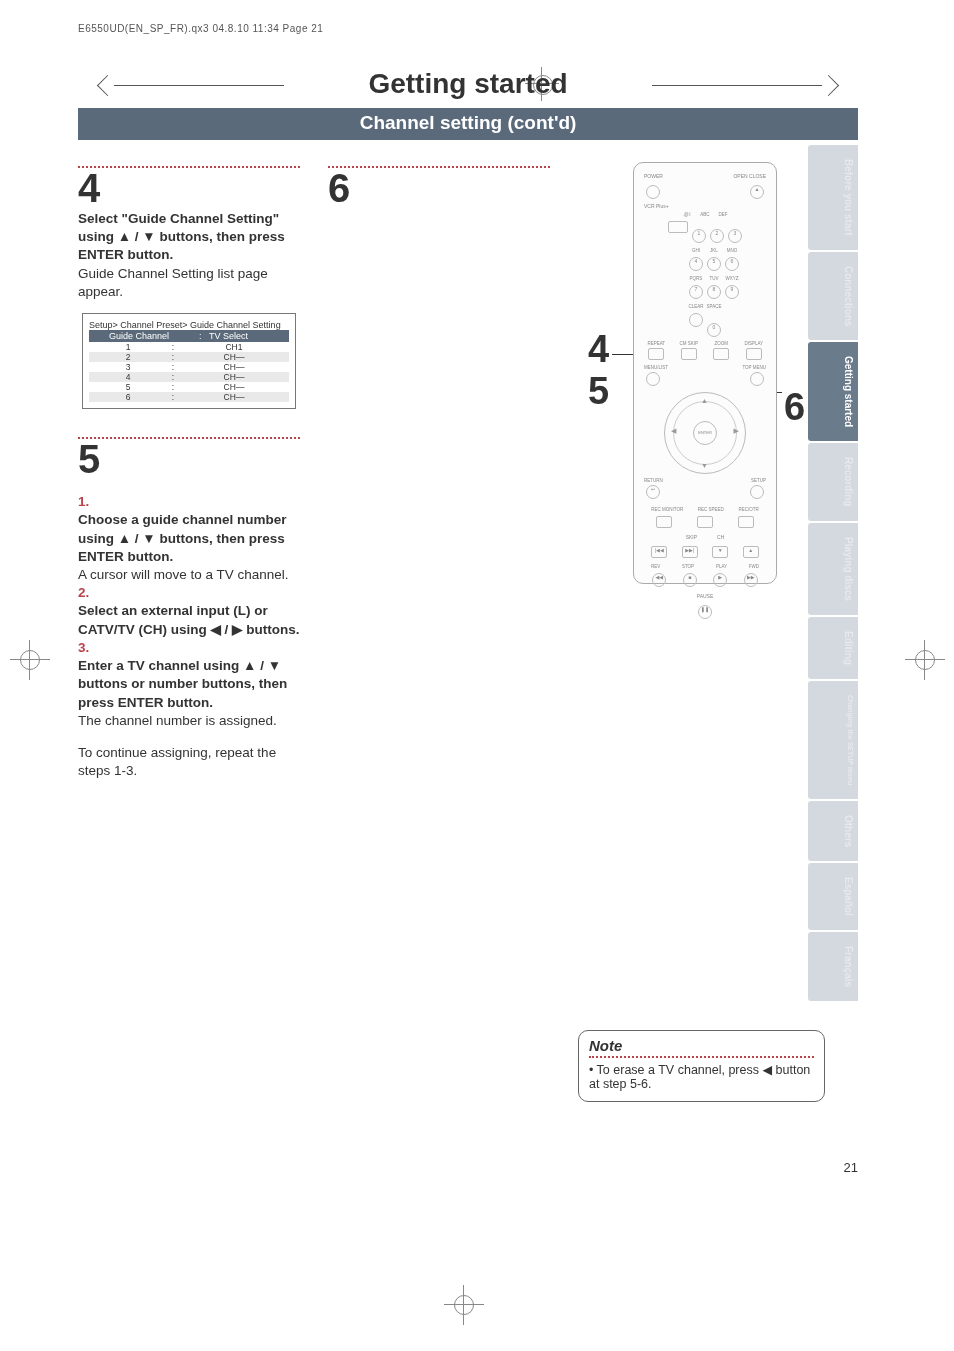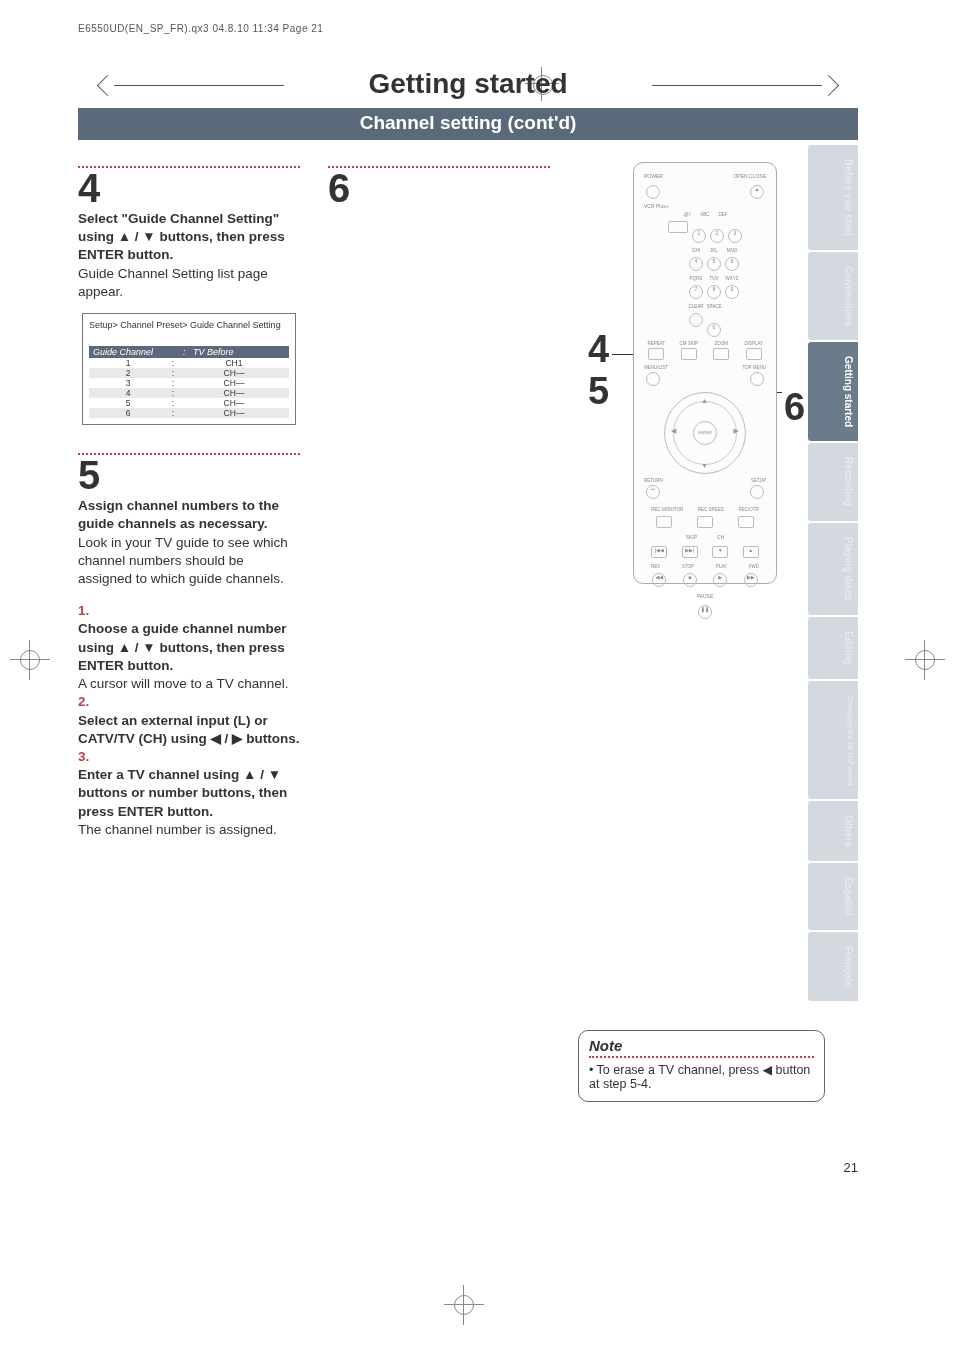--- a/index.html
+++ b/index.html
@@ -105,27 +105,26 @@
   .bold { font-weight: bold; }
   .red { color: #b8434a; }
   .osd-box {
     border: 1px solid #777;
     width: 200px;
     margin: 12px auto 0;
     padding: 6px;
     font-size: 9px;
     background: #fff;
   }
-  .osd-title { margin-bottom: 16px; }
+  .osd-title { margin-bottom: 0; }
   .osd-head {
     background: #5a6a7a;
     color: #fff;
     display: flex;
-    padding: 1px 4px;
-    font-style: italic;
+    padding: 1px 20px;
   }
   .osd-head span:first-child { flex: 0 0 90px; }
   .osd-head span:nth-child(2) { flex: 0 0 10px; }
   .osd-row { display: flex; padding: 0 4px; font-size: 8.5px; }
   .osd-row.alt { background: #e9e9e9; }
   .osd-row span:first-child { flex: 0 0 70px; text-align: center; }
   .osd-row span:nth-child(2) { flex: 0 0 20px; text-align: center; }
   .osd-row span:last-child { flex: 1; text-align: center; }
 
   
@@ -276,21 +275,21 @@
       <div class="para">
         <span class="bold">Select "Guide Channel Setting" using ▲ / ▼ buttons, then press ENTER button.</span><br>
         <span>Guide Channel Setting list page appear.</span>
       </div>
 
       <div class="osd-box">
         <div class="osd-title">Setup&gt; Channel Preset&gt; Guide Channel Setting</div>
         <div class="osd-head">
           <span>Guide Channel</span>
           <span>:</span>
-          <span>TV Before</span>
+          <span>TV Select</span>
         </div>
         <div id="osd-rows">
             <div class="osd-row">
               <span>1</span>
               <span>:</span>
               <span>CH1</span>
             </div>
             <div class="osd-row alt">
               <span>2</span>
               <span>:</span>
@@ -314,38 +313,37 @@
             <div class="osd-row alt">
               <span>6</span>
               <span>:</span>
               <span>CH—</span>
             </div>
           </div>
       </div>
 
       <hr class="dotted" style="margin-top:28px">
       <div class="stepnum">5</div>
-      <div class="para">
-        <span class="bold">Assign channel numbers to the guide channels as necessary.</span><br>
-        <span>Look in your TV guide to see which channel numbers should be assigned to which guide channels.</span>
-      </div>
 
       <div class="para" style="margin-top:14px">
         <span class="bold red">1.</span><br>
         <span class="bold">Choose a guide channel number using ▲ / ▼ buttons, then press ENTER button.</span><br>
         <span>A cursor will move to a TV channel.</span><br>
       </div>
       <div class="para">
         <span class="bold red">2.</span><br>
         <span class="bold">Select an external input (L) or CATV/TV (CH) using ◀ / ▶ buttons.</span>
       </div>
       <div class="para">
         <span class="bold red">3.</span><br>
         <span class="bold">Enter a TV channel using ▲ / ▼ buttons or number buttons, then press ENTER button.</span><br>
         <span>The channel number is assigned.</span>
+      </div>
+      <div class="para" style="margin-top:14px">
+        <span>To continue assigning, repeat the steps 1-3.</span>
       </div>
     </div>
 
     <div class="col">
       <hr class="dotted">
       <div class="stepnum">6</div>
     </div>
 
     <div class="col right">
       <div class="callout-num c4">4</div>
@@ -444,21 +442,21 @@
           <span>PAUSE</span>
         </div>
         <div class="row" style="display:flex; justify-content:center;">
           <span class="btn">❚❚</span>
         </div>
       </div>
 
       <div class="note-box">
         <div class="note-title">Note</div>
         <hr>
-        <div>• To erase a TV channel, press ◀ button at step 5-4.</div>
+        <div>• To erase a TV channel, press ◀ button at step 5-6.</div>
       </div>
 
       <div class="page-num">21</div>
     </div>
   </div>
 </div>
 
 <div class="tabs" id="tabs">
     <div class="tab">Before you start</div>
     <div class="tab">Connections</div>

